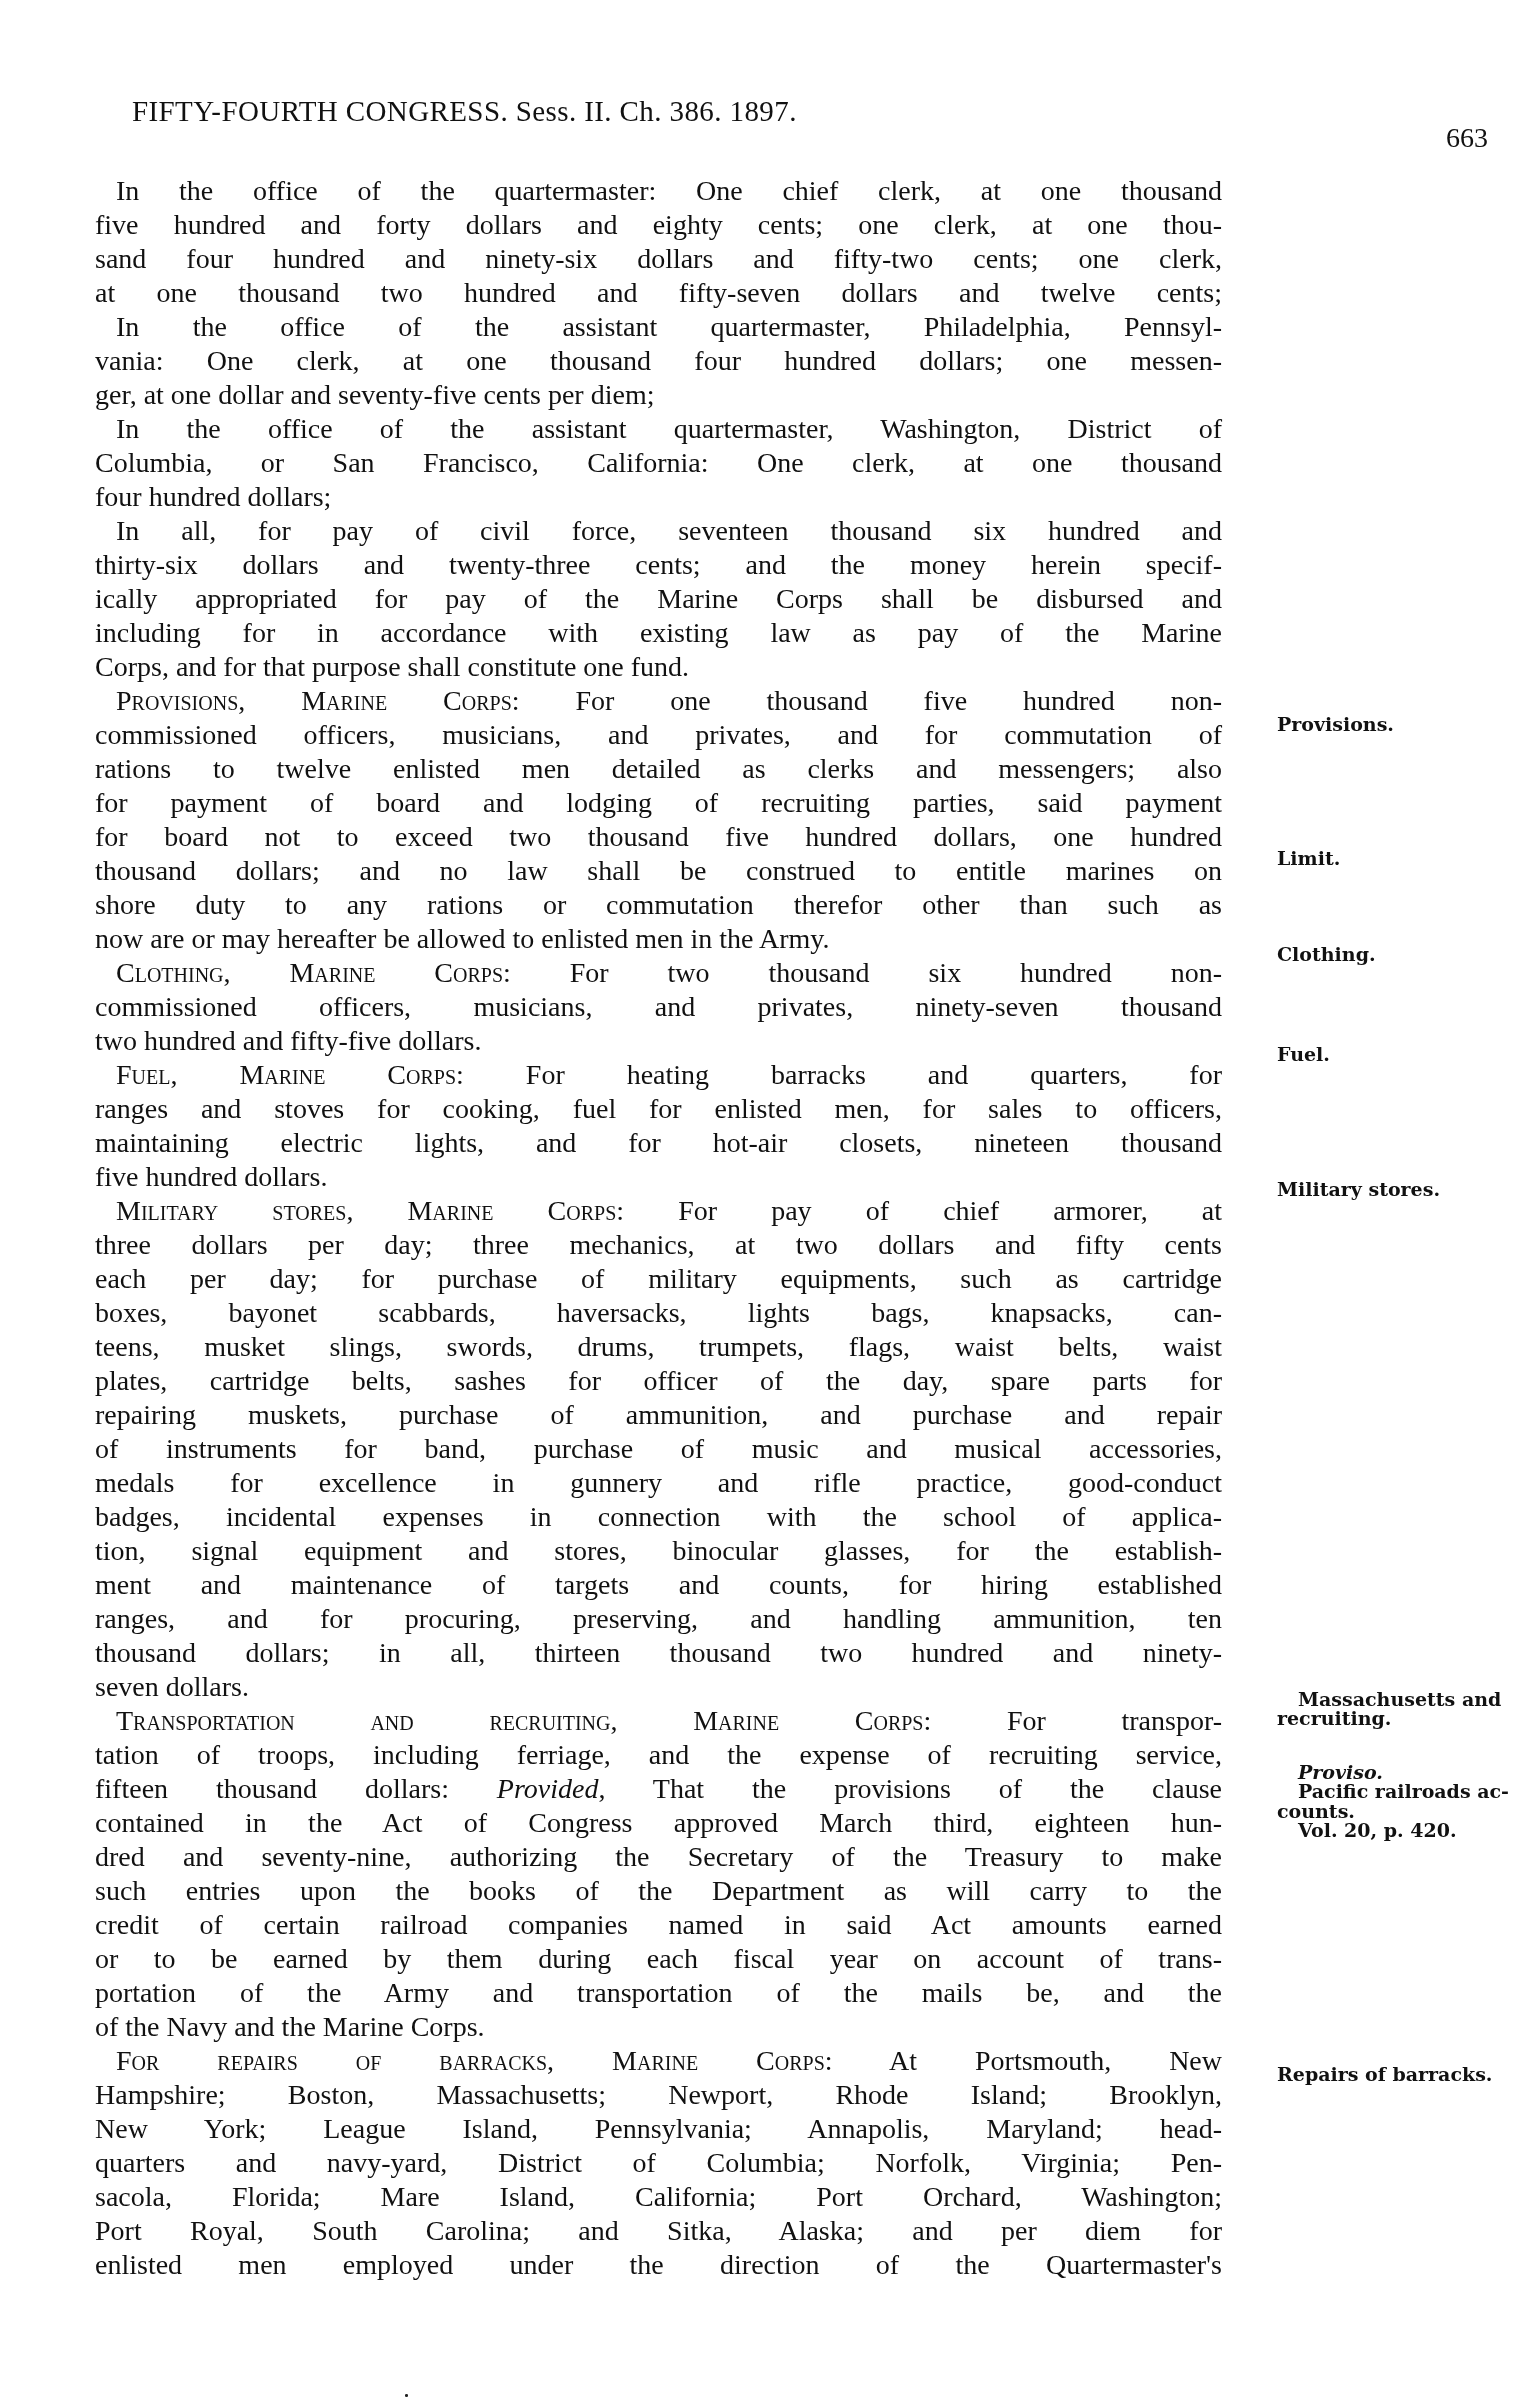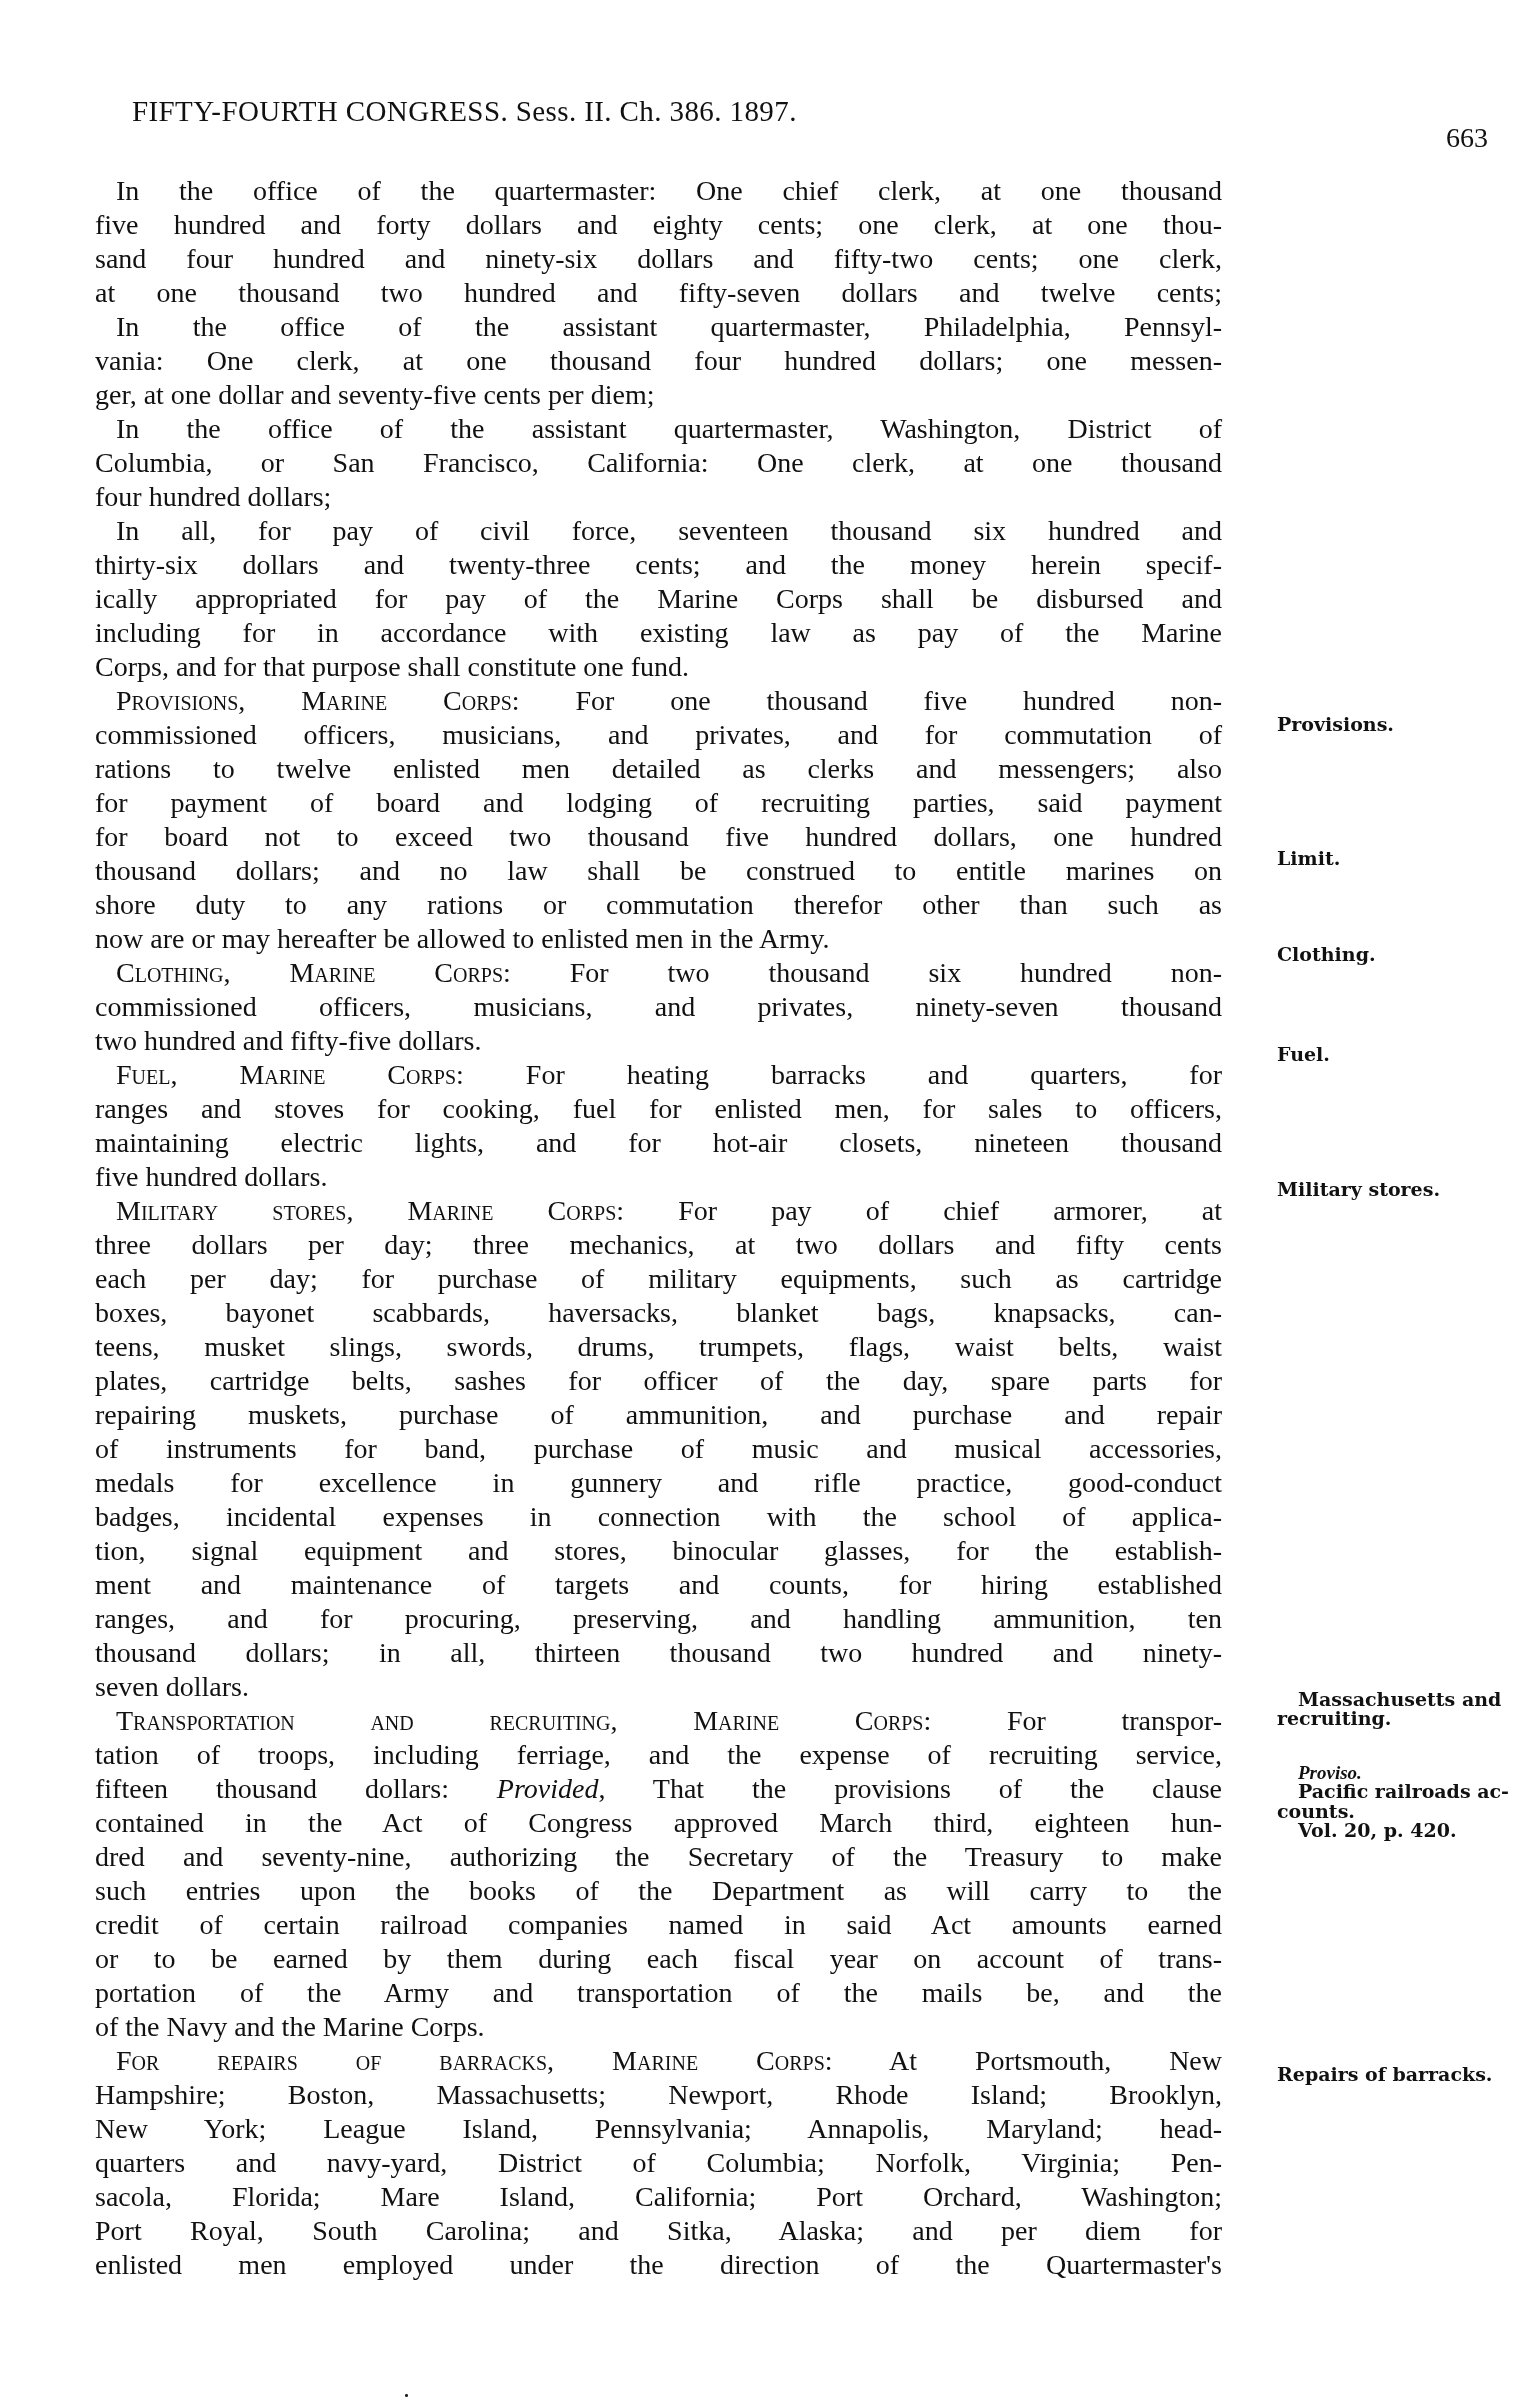--- a/index.html
+++ b/index.html
@@ -7,21 +7,21 @@
   .header { position: absolute; top: 95px; left: 132px; width: 1356px; height: 44px; }
   .header .running { position: absolute; left: 0; top: 0; font-size: 29px; letter-spacing: 0.4px; font-family: "Liberation Serif", serif; }
   .header .pageno { position: absolute; right: 0; top: -5.3px; font-size: 28px; font-family: "Liberation Serif", serif; margin-top: 32px; }
   .sc { font-variant: small-caps; }
   .main { position: absolute; top: 174px; left: 95px; width: 1127px; }
   .line { display: block; height: 34px; line-height: 34px; font-size: 28px; text-align: justify; text-align-last: justify; white-space: nowrap; overflow: visible; font-family: "Liberation Serif", serif; }
   .line.last { text-align-last: left; }
   .line.indent { padding-left: 21px; }
   .margin { position: absolute; left: 1277px; width: 264px; font-family: "DejaVu Serif", serif; font-weight: bold; font-size: 19px; line-height: 19.4px; }
   .margin .i { padding-left: 21px; }
-  .margin em { font-style: italic; font-family: Liberation Serif, serif; }
+  .margin em { font-style: italic; }
   .dot { position: absolute; width: 2.6px; height: 2.6px; background: #222; border-radius: 50%; }
 </style>
 </head>
 <body>
 
 <div class="header">
   <span class="running">FIFTY-FOURTH CONGRESS.  Sess. II.  Ch. 386.  1897.</span>
   <span class="pageno">663</span>
 </div>
 
@@ -52,21 +52,21 @@
     <div class="line indent"><span class="sc">Clothing, Marine Corps</span>: For two thousand six hundred non-</div>
     <div class="line">commissioned officers, musicians, and privates, ninety-seven thousand</div>
     <div class="line last">two hundred and fifty-five dollars.</div>
     <div class="line indent"><span class="sc">Fuel, Marine Corps</span>: For heating barracks and quarters, for</div>
     <div class="line">ranges and stoves for cooking, fuel for enlisted men, for sales to officers,</div>
     <div class="line">maintaining electric lights, and for hot-air closets, nineteen thousand</div>
     <div class="line last">five hundred dollars.</div>
     <div class="line indent"><span class="sc">Military stores, Marine Corps</span>: For pay of chief armorer, at</div>
     <div class="line">three dollars per day; three mechanics, at two dollars and fifty cents</div>
     <div class="line">each per day; for purchase of military equipments, such as cartridge</div>
-    <div class="line">boxes, bayonet scabbards, haversacks, blanket bags, knapsacks, can-</div>
+    <div class="line">boxes, bayonet scabbards, haversacks, lights bags, knapsacks, can-</div>
     <div class="line">teens, musket slings, swords, drums, trumpets, flags, waist belts, waist</div>
     <div class="line">plates, cartridge belts, sashes for officer of the day, spare parts for</div>
     <div class="line">repairing muskets, purchase of ammunition, and purchase and repair</div>
     <div class="line">of instruments for band, purchase of music and musical accessories,</div>
     <div class="line">medals for excellence in gunnery and rifle practice, good-conduct</div>
     <div class="line">badges, incidental expenses in connection with the school of applica-</div>
     <div class="line">tion, signal equipment and stores, binocular glasses, for the establish-</div>
     <div class="line">ment and maintenance of targets and counts, for hiring established</div>
     <div class="line">ranges, and for procuring, preserving, and handling ammunition, ten</div>
     <div class="line">thousand dollars; in all, thirteen thousand two hundred and ninety-</div>

